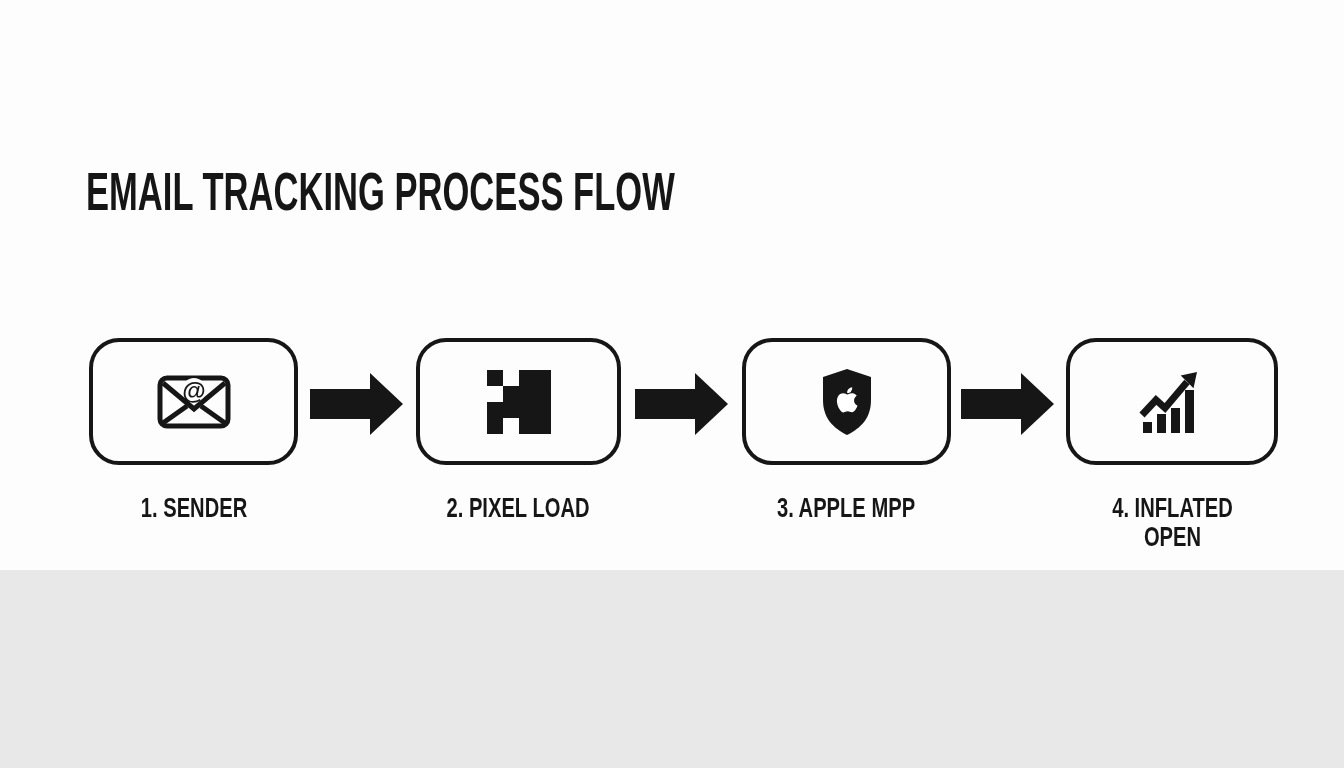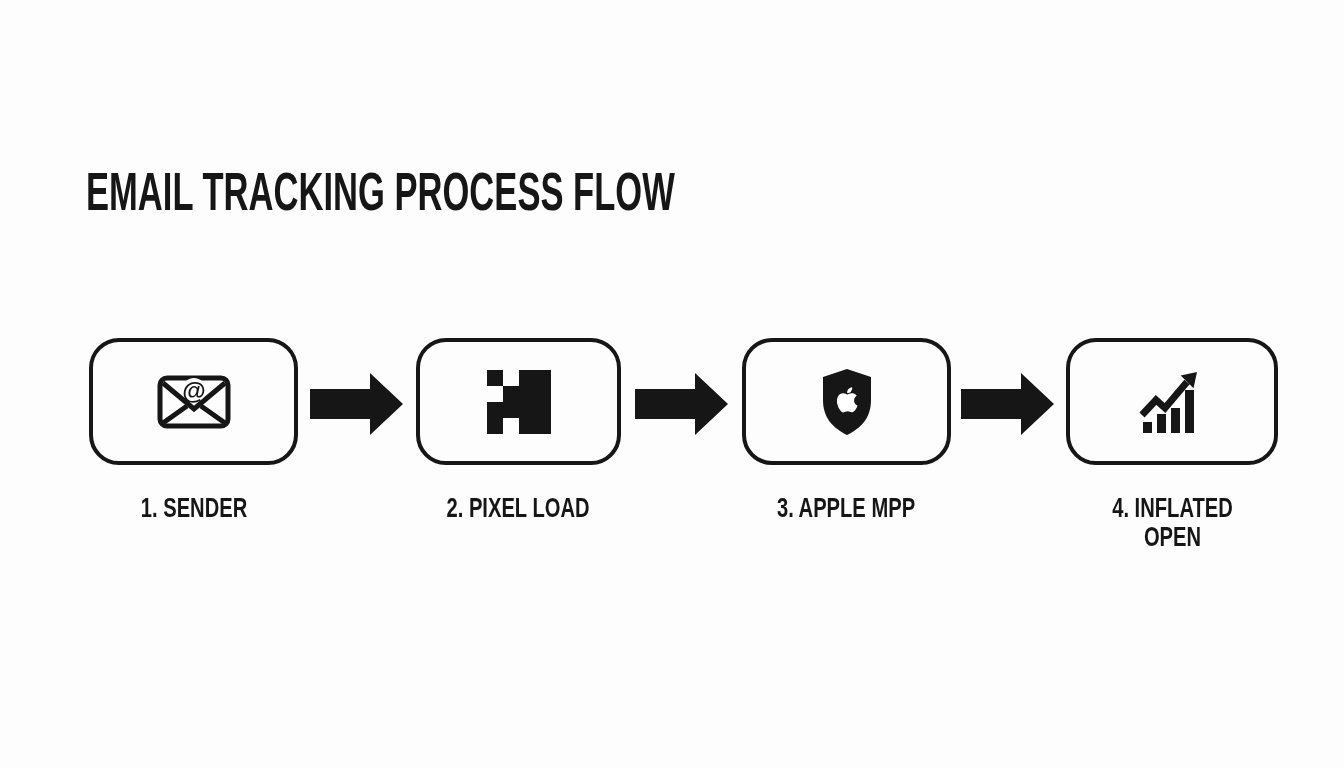--- a/index.html
+++ b/index.html
@@ -1,19 +1,19 @@
 <!DOCTYPE html>
 <html><head>
 <meta charset="utf-8">
 <style>
   html,body{margin:0;padding:0;background:#e8e8e8;}
   body{--ink:#161616;--bg:#fdfdfd;}
   .canvas{
     position:relative;
-    width:1344px;height:768px;
+    width:1344px;height:570px;
     background:var(--bg);
     overflow:hidden;
     font-family:"Liberation Sans","DejaVu Sans",sans-serif;
     color:var(--ink);
   }
   .title{
     position:absolute;left:86px;top:164px;margin:0;
     font-size:54px;font-weight:700;line-height:1;white-space:nowrap;
     letter-spacing:0px;color:var(--ink);
     transform:scaleX(0.64);transform-origin:left top;

